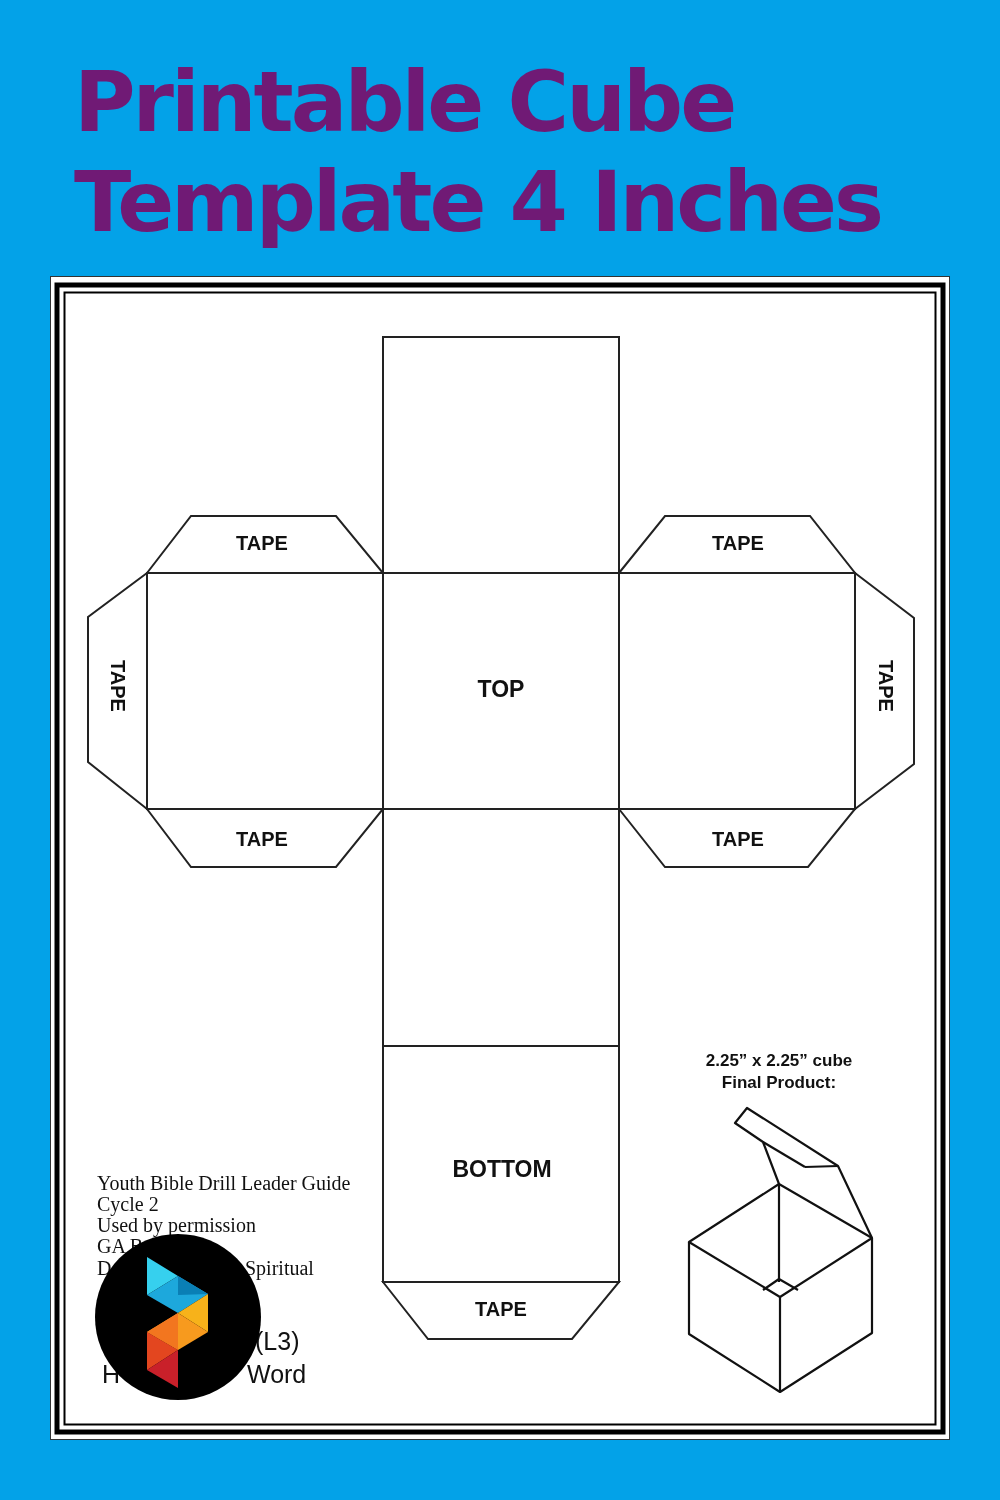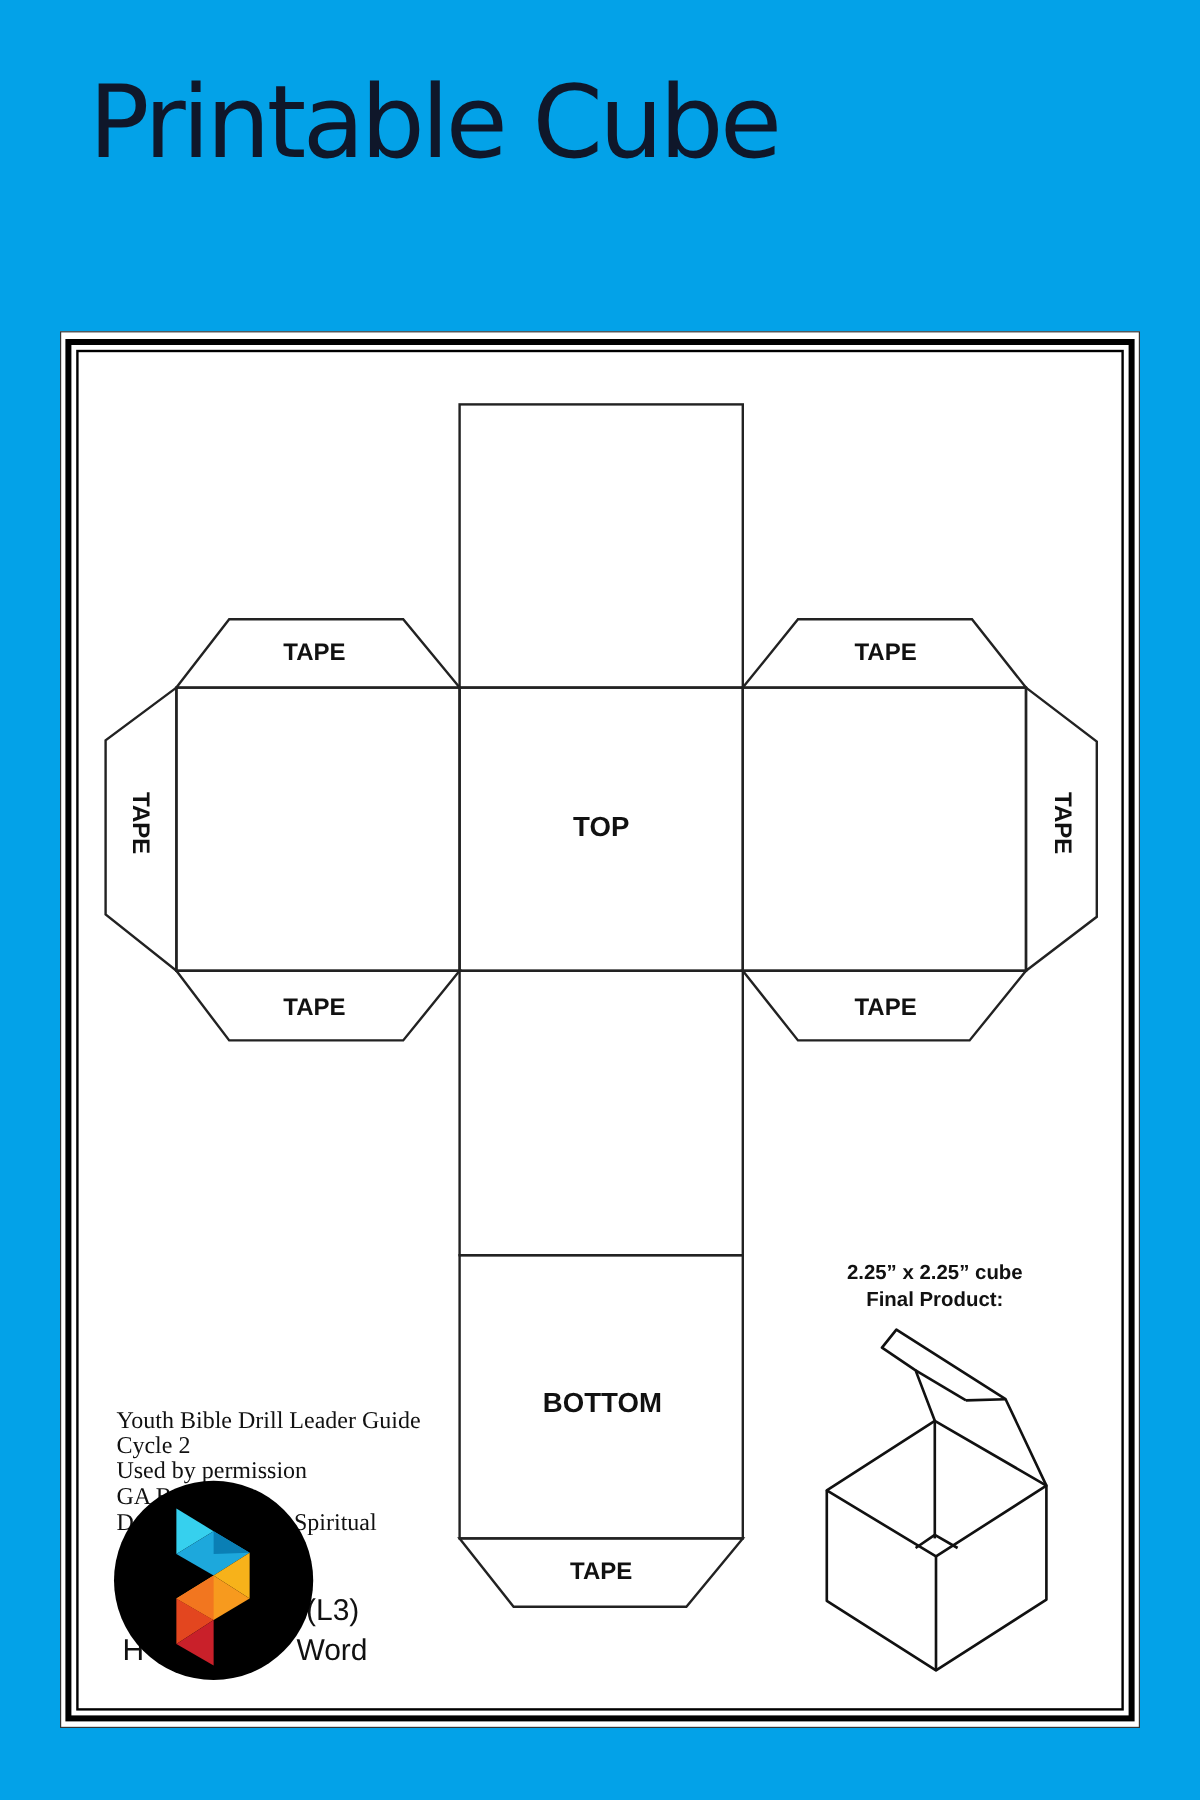--- a/index.html
+++ b/index.html
@@ -1,28 +1,29 @@
 <!DOCTYPE html>
 <html><head>
   <meta charset="utf-8">
   <style>
     html, body { margin: 0; padding: 0; }
     body { width: 1000px; height: 1500px; background: #03a2e8; position: relative; overflow: hidden; font-family: "Liberation Sans", sans-serif; }
-    .title { position: absolute; left: 74px; top: 52px; margin: 0; color: #0f172a; font-family: "DejaVu Sans", sans-serif; font-weight: normal; font-size: 84px; line-height: 100px; letter-spacing: -3px; }
+    .title { position: absolute; left: 74px; top: 52px; margin: 0; color: #701a75; font-family: "DejaVu Sans", sans-serif; font-weight: bold; font-size: 84px; line-height: 100px; letter-spacing: -3px; }
     .title span { display: block; }
     .sheet { position: absolute; left: 50px; top: 276px; width: 900px; height: 1164px; background: #fff; border: 1px solid #333; box-sizing: border-box; }
     svg.art { position: absolute; left: 0; top: 0; }
     .lbl { font-family: "Liberation Sans", sans-serif; font-weight: bold; fill: #111; }
     .serif { font-family: "Liberation Serif", serif; fill: #111; }
   </style>
 </head>
 <body>
 
 <h1 class="title">
   <span>Printable Cube</span>
+  <span>Template 4 Inches</span>
 </h1>
 
 <div class="sheet"></div>
 
 <svg class="art" width="1000" height="1500" viewBox="0 0 1000 1500">
 
   <g fill="none" stroke="#000">
     <rect x="57" y="285" width="886" height="1147" stroke-width="5"></rect>
     <rect x="64.5" y="292.5" width="871" height="1132" stroke-width="2"></rect>
   </g>

